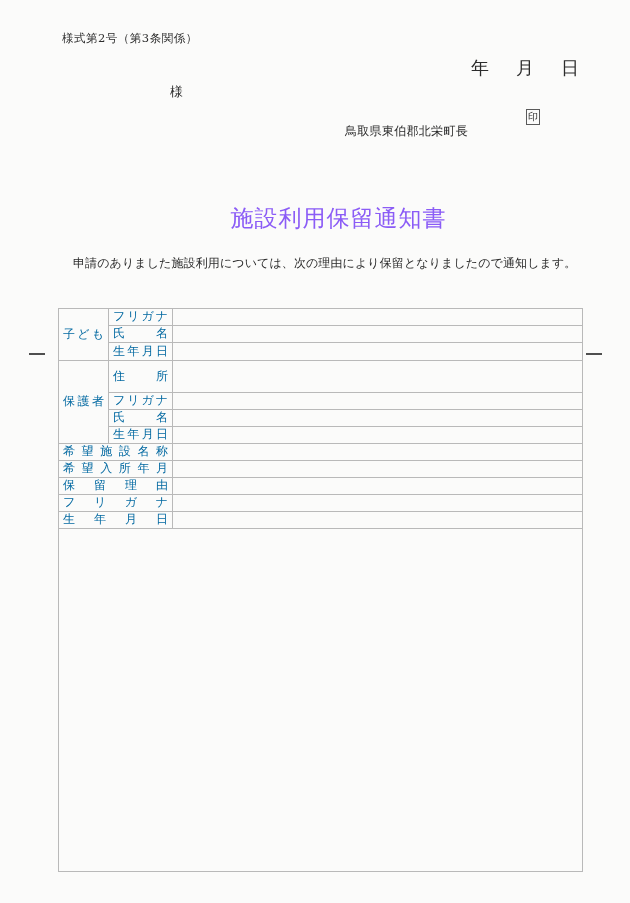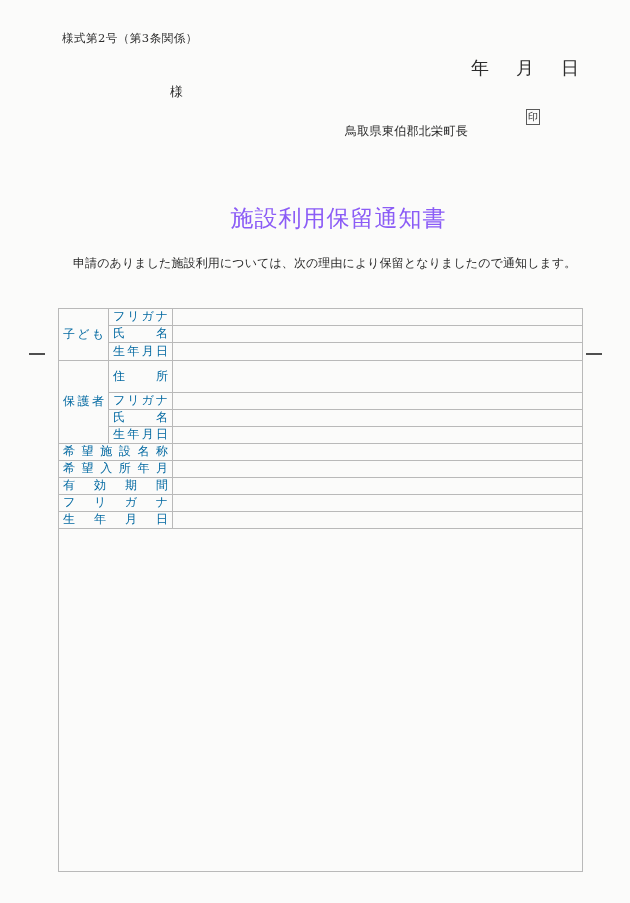--- a/index.html
+++ b/index.html
@@ -156,21 +156,21 @@
         <td class="value"></td>
       </tr>
       <tr class="h17">
         <td class="wide-label" colspan="2">
           <div class="jlabel">希望入所年月</div>
         </td>
         <td class="value"></td>
       </tr>
       <tr class="h17">
         <td class="wide-label" colspan="2">
-          <div class="jlabel">有効期間</div>
+          <div class="jlabel">保留理由</div>
         </td>
         <td class="value"></td>
       </tr>
       <tr class="h17">
         <td class="wide-label" colspan="2">
           <div class="jlabel">フリガナ</div>
         </td>
         <td class="value"></td>
       </tr>
       <tr class="h17">

